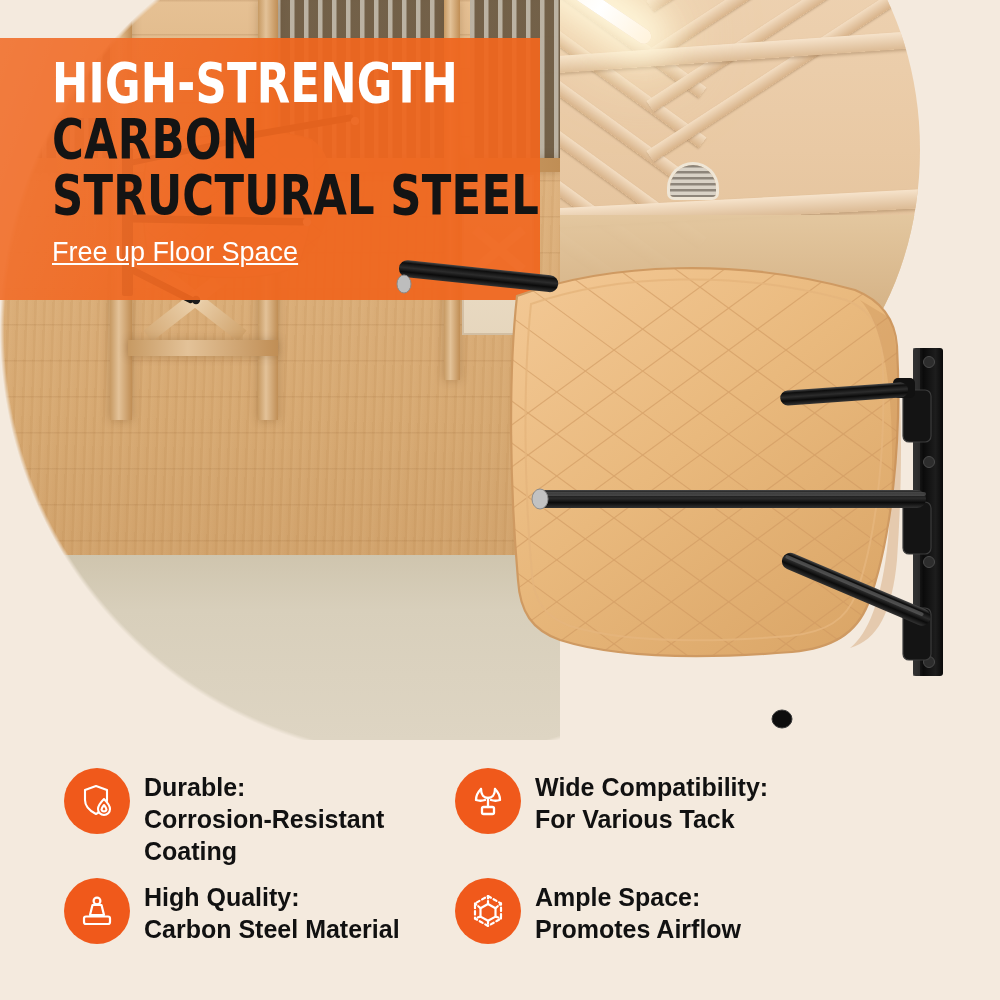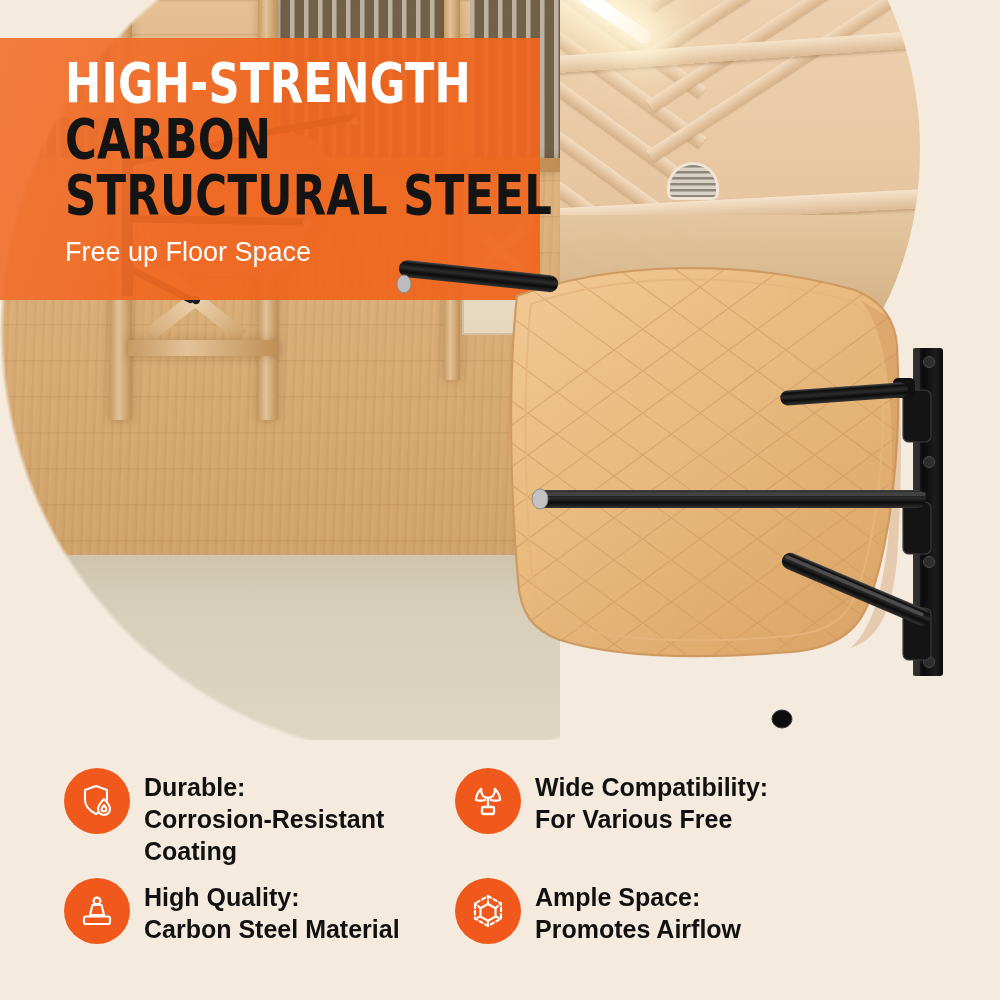--- a/index.html
+++ b/index.html
@@ -165,21 +165,21 @@
     background: #F0671F;
     opacity: .94;
   }
   .banner-sheen {
     position: absolute; inset: 0;
     background: linear-gradient(110deg, rgba(255,255,255,.10) 0%, rgba(255,255,255,0) 45%);
     pointer-events: none;
   }
   .headline-wrap {
     position: absolute;
-    left: 65px; top: 56px;
+    left: 52px; top: 56px;
     width: 500px;
   }
   .hl1, .hl2, .hl3 {
     font-family: "DejaVu Sans Condensed", "Liberation Sans Narrow", "Liberation Sans", sans-serif;
     font-weight: 700;
     letter-spacing: .3px;
     line-height: .96;
     margin: 0;
     white-space: nowrap;
     transform: scaleX(.86);
@@ -187,20 +187,21 @@
   }
   .hl1 { font-size: 56px; color: #ffffff; }
   .hl2 { font-size: 56px; color: #141414; margin-top: 2px; }
   .hl3 { font-size: 56px; color: #141414; margin-top: 2px; }
   .subline {
     margin: 16px 0 0 0;
     font-size: 27px;
     color: #ffffff;
     font-weight: 400;
     white-space: nowrap;
+    text-decoration: underline;
   }
 
   
   .product { position: absolute; left: 0; top: 0; width: 1000px; height: 770px; }
 
   
   .features {
     position: absolute;
     left: 0; top: 752px;
     width: 1000px; height: 248px;
@@ -457,21 +458,21 @@
       <div class="f-icon">
         <svg viewBox="0 0 40 40" width="40" height="40" fill="none" stroke="#ffffff" stroke-width="2.3" stroke-linejoin="round" stroke-linecap="round">
           <path d="M13 8 C13 14 16 17 20 17 C24 17 27 14 27 8"></path>
           <path d="M13 8 C10 11 8 15 8 19 C11 20 14 20 17 19"></path>
           <path d="M27 8 C30 11 32 15 32 19 C29 20 26 20 23 19"></path>
           <path d="M20 17 V26"></path>
           <rect x="14" y="26" width="12" height="7" rx="1.6"></rect>
         </svg>
       </div>
       <div class="f-text">Wide Compatibility:
-For Various Free</div>
+For Various Tack</div>
     </div>
 
     <div class="feature" style="left:455px; top:126px; width:400px;">
       <div class="f-icon">
         <svg viewBox="0 0 40 40" width="40" height="40" fill="none" stroke="#ffffff" stroke-width="2.2" stroke-linejoin="round" stroke-linecap="round">
           <path d="M20 5 L33 12.5 V27.5 L20 35 L7 27.5 V12.5 Z" stroke-dasharray="3.4 3"></path>
           <path d="M20 13 L27.5 17.2 V25.6 L20 29.8 L12.5 25.6 V17.2 Z"></path>
           <path d="M20 13 V5 M27.5 17.2 L33 12.5 M27.5 25.6 L33 27.5
                    M20 29.8 V35 M12.5 25.6 L7 27.5 M12.5 17.2 L7 12.5" stroke-dasharray="3 2.6"></path>
         </svg>

